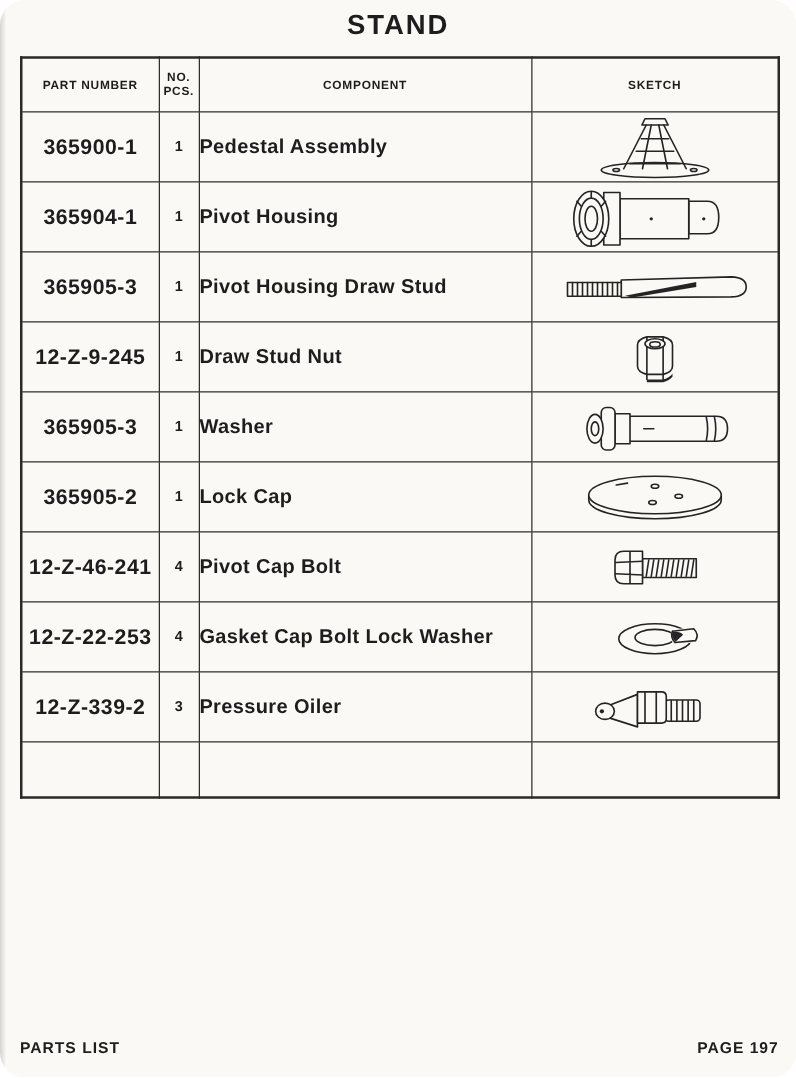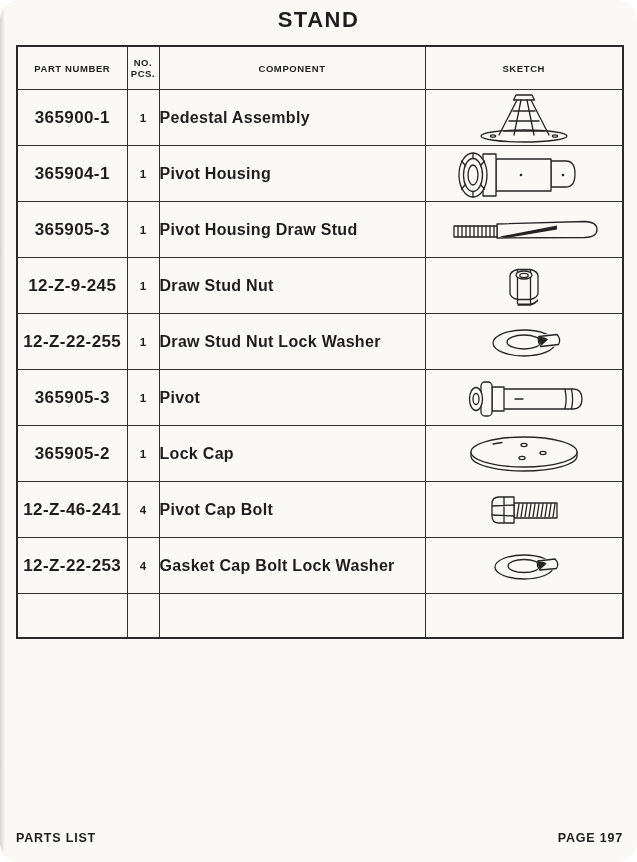--- a/index.html
+++ b/index.html
@@ -137,40 +137,25 @@
           <svg width="194" height="54" viewBox="0 0 194 54">
             <path class="skf" d="M83,17 q0,-4.5 7.5,-6.5 h13 q7.5,2 7.5,6.5 v17 q0,4.5 -7.5,6.5 h-13 q-7.5,-2 -7.5,-6.5 z"></path>
             <path class="sk" d="M90.5,11 v33.5 M103.5,11 v33.5"></path>
             <ellipse class="skf" cx="97" cy="16" rx="8" ry="4"></ellipse>
             <ellipse class="sk" cx="97" cy="16.5" rx="4.2" ry="2.1"></ellipse>
             <path class="skd" d="M90.5,44.5 h13 q5.5,-1.6 7.5,-4.8 l0,2.6 q-2.5,3 -7.5,4.4 h-13 z"></path>
           </svg>
         </td>
       </tr>
 
-      <tr>
-        <td class="c-part">12-Z-22-255</td>
-        <td class="c-qty">1</td>
-        <td class="c-comp">Draw Stud Nut Lock Washer</td>
-        <td class="c-sketch">
-          <svg width="194" height="54" viewBox="0 0 194 54">
-            <ellipse class="skf" cx="97" cy="28" rx="31" ry="13"></ellipse>
-            <ellipse class="skf" cx="97" cy="27" rx="17" ry="7"></ellipse>
-            <path class="ers" d="M111,20 L133,18 L134,31 L112,33 z"></path>
-            <path class="sk" d="M112,21.5 L130,19.5 q4.5,4.5 1.5,10 L114,31.5"></path>
-            <path class="sk" d="M112,21.5 q-2,5 2,10"></path>
-            <path class="skd" d="M112,22 q7,-0.5 9,2.5 l-6.5,6 q-4,-4 -2.5,-8.5 z"></path>
-          </svg>
-        </td>
-      </tr>
 
       <tr>
         <td class="c-part">365905-3</td>
         <td class="c-qty">1</td>
-        <td class="c-comp">Pivot</td>
+        <td class="c-comp">Washer</td>
         <td class="c-sketch">
           <svg width="194" height="54" viewBox="0 0 194 54">
             <path class="skf" d="M76,18 h70 q9,0 9,10 q0,10 -9,10 h-70 z"></path>
             <path class="sk" d="M138,18.5 q2.2,9.5 0,19 M144.5,18.3 q2.2,9.7 0,19.2"></path>
             <path class="sk" d="M88,28 h8"></path>
             <rect class="skf" x="65" y="16" width="12" height="24"></rect>
             <rect class="skf" x="54" y="11" width="11" height="34" rx="4"></rect>
             <ellipse class="skf" cx="49" cy="28" rx="6.5" ry="11.5"></ellipse>
             <ellipse class="sk" cx="49" cy="28" rx="3" ry="5.5"></ellipse>
           </svg>
@@ -218,20 +203,36 @@
             <ellipse class="skf" cx="97" cy="27" rx="16" ry="6.5"></ellipse>
             <path class="ers" d="M110,20.5 L131,18.5 L132,30.5 L111,32.5 z"></path>
             <path class="sk" d="M111,22 L128,20 q4.5,4.5 1.5,9.5 L113,31"></path>
             <path class="sk" d="M111,22 q-2,4.5 2,9"></path>
             <path class="skd" d="M111,22.5 q6.5,-0.5 8.5,2.3 l-6,5.5 q-3.8,-3.7 -2.5,-7.8 z"></path>
           </svg>
         </td>
       </tr>
 
 
+      <tr>
+        <td class="c-part">12-Z-339-2</td>
+        <td class="c-qty">3</td>
+        <td class="c-comp">Pressure Oiler</td>
+        <td class="c-sketch">
+          <svg width="194" height="54" viewBox="0 0 194 54">
+            <rect class="skf" x="105" y="21" width="28" height="17" rx="3"></rect>
+            <path class="sk" d="M110,21.5 v16 M114.5,21.5 v16 M119,21.5 v16 M123.5,21.5 v16 M128,21.5 v16"></path>
+            <path class="skf" d="M61,25 L83,16.5 v26 L61,35.5 z"></path>
+            <path class="skf" d="M83,14.5 h19 q4,0 4,3.5 v18 q0,3.5 -4,3.5 h-19 z"></path>
+            <path class="sk" d="M89,15 v24.5 M98,15 v24.5"></path>
+            <ellipse class="skf" cx="57" cy="30" rx="7.5" ry="6.5"></ellipse>
+            <circle class="skd" cx="54.5" cy="30" r="1.7"></circle>
+          </svg>
+        </td>
+      </tr>
 
       <tr class="empty-row">
         <td></td>
         <td></td>
         <td></td>
         <td></td>
       </tr>
 
     </tbody>
   </table>

